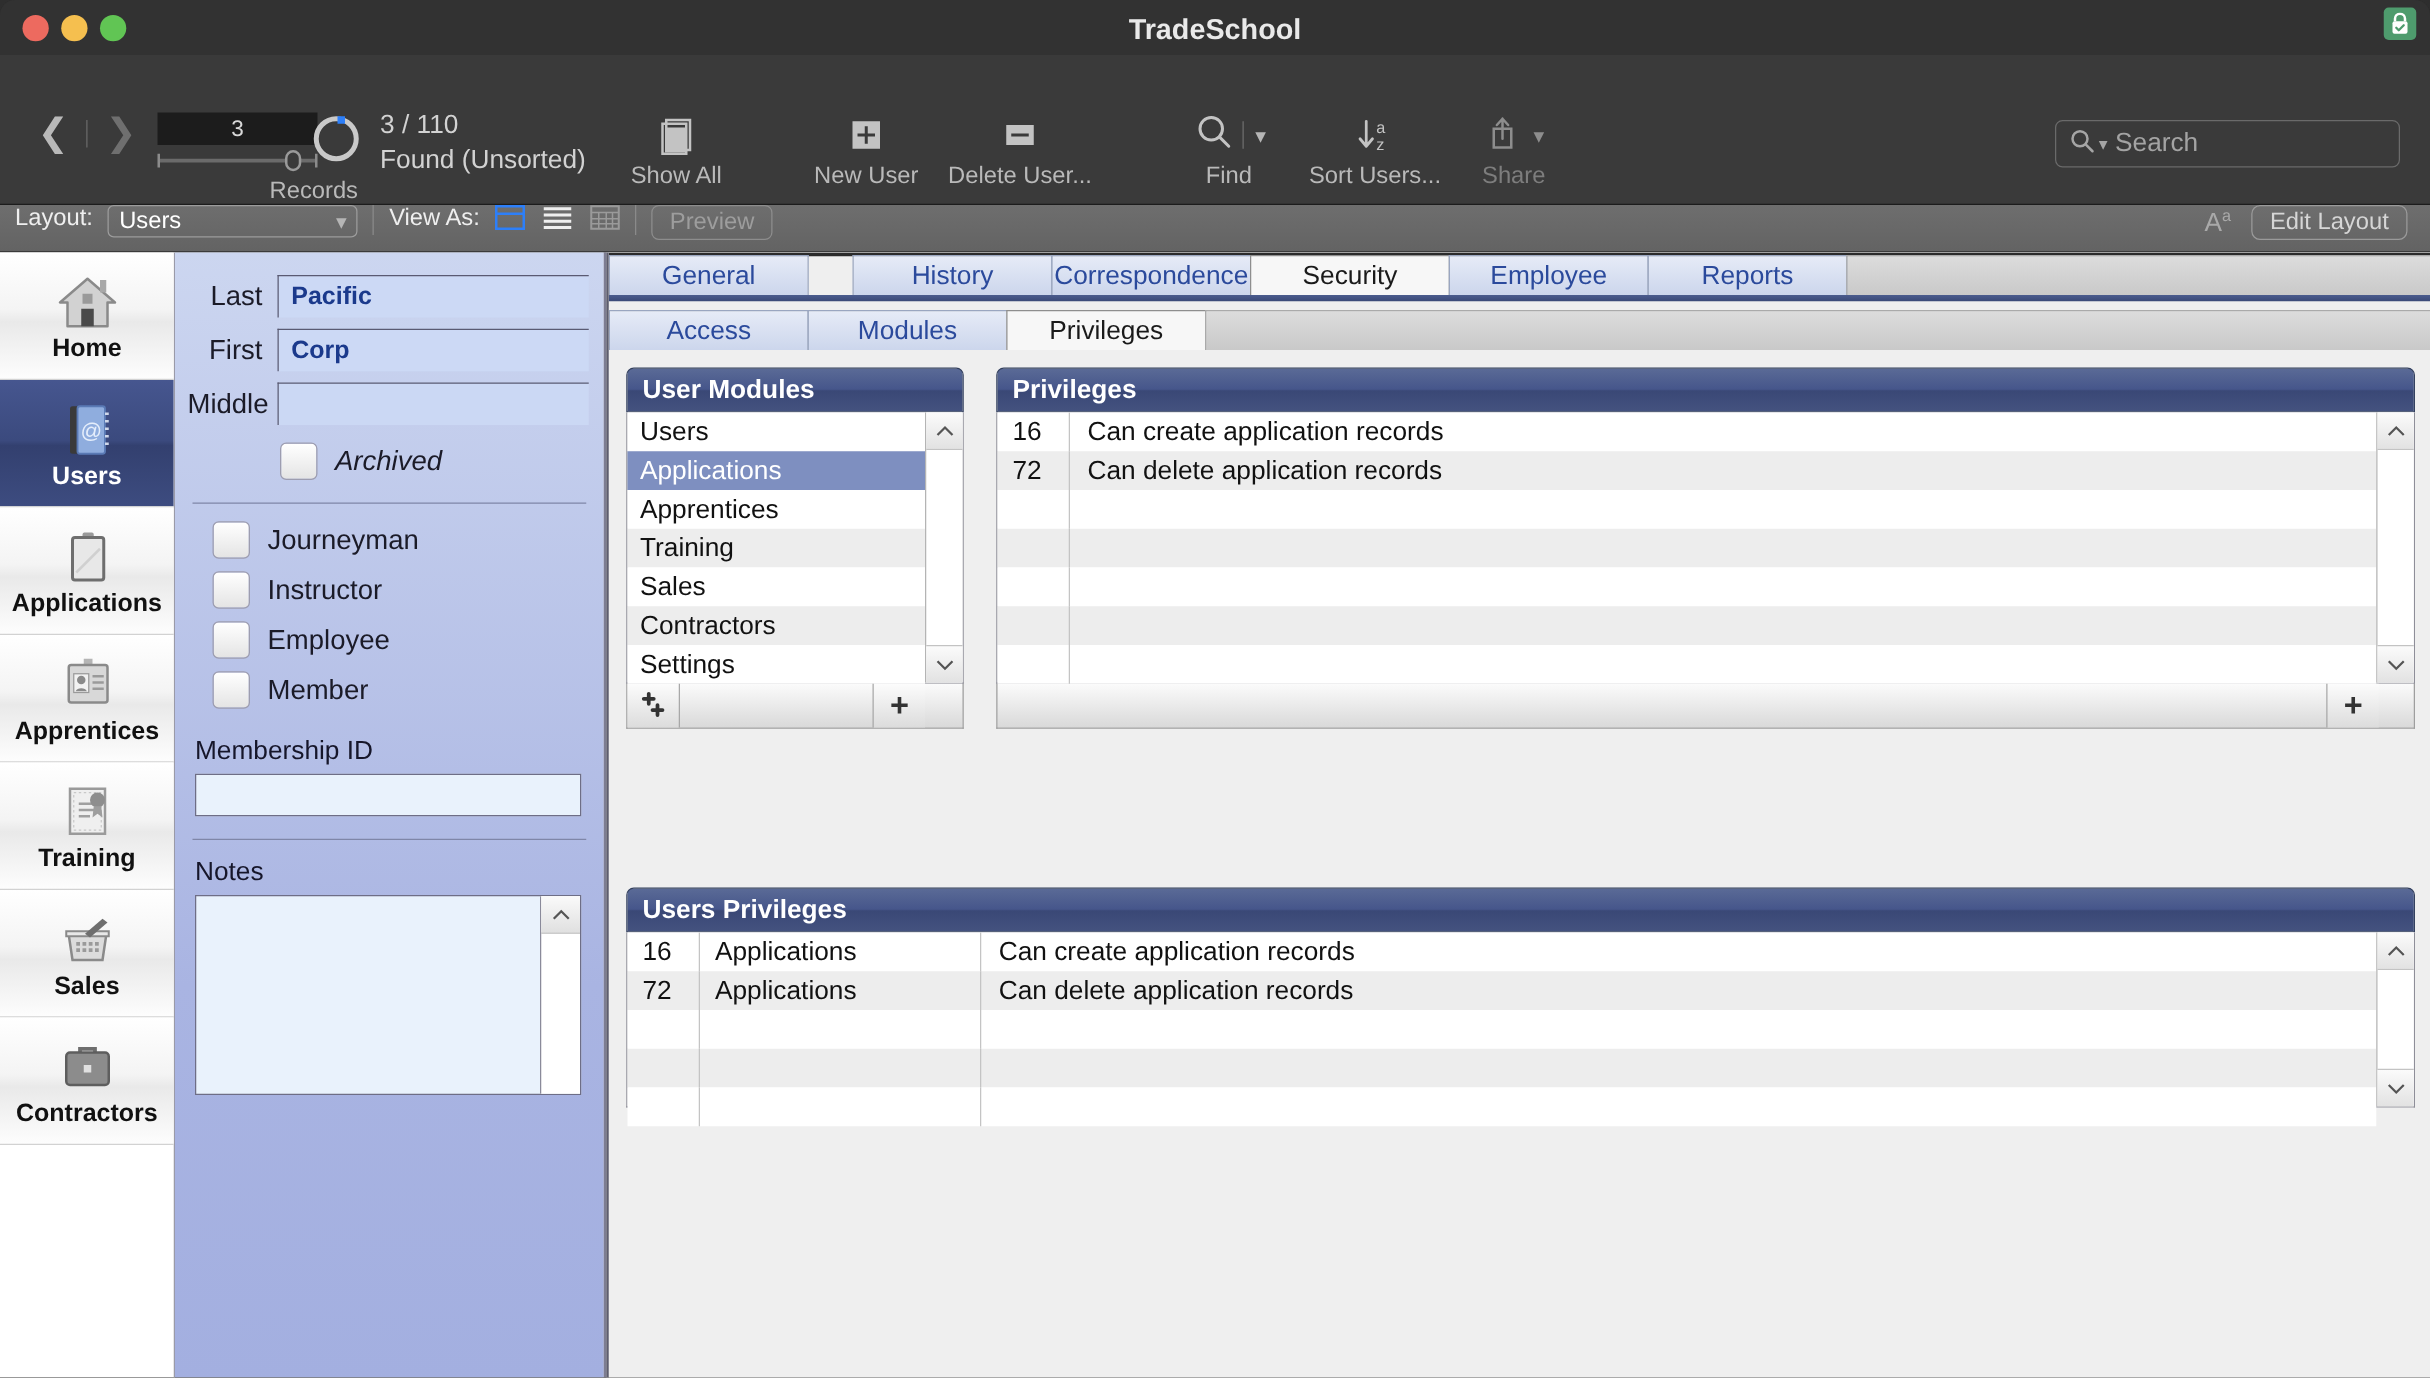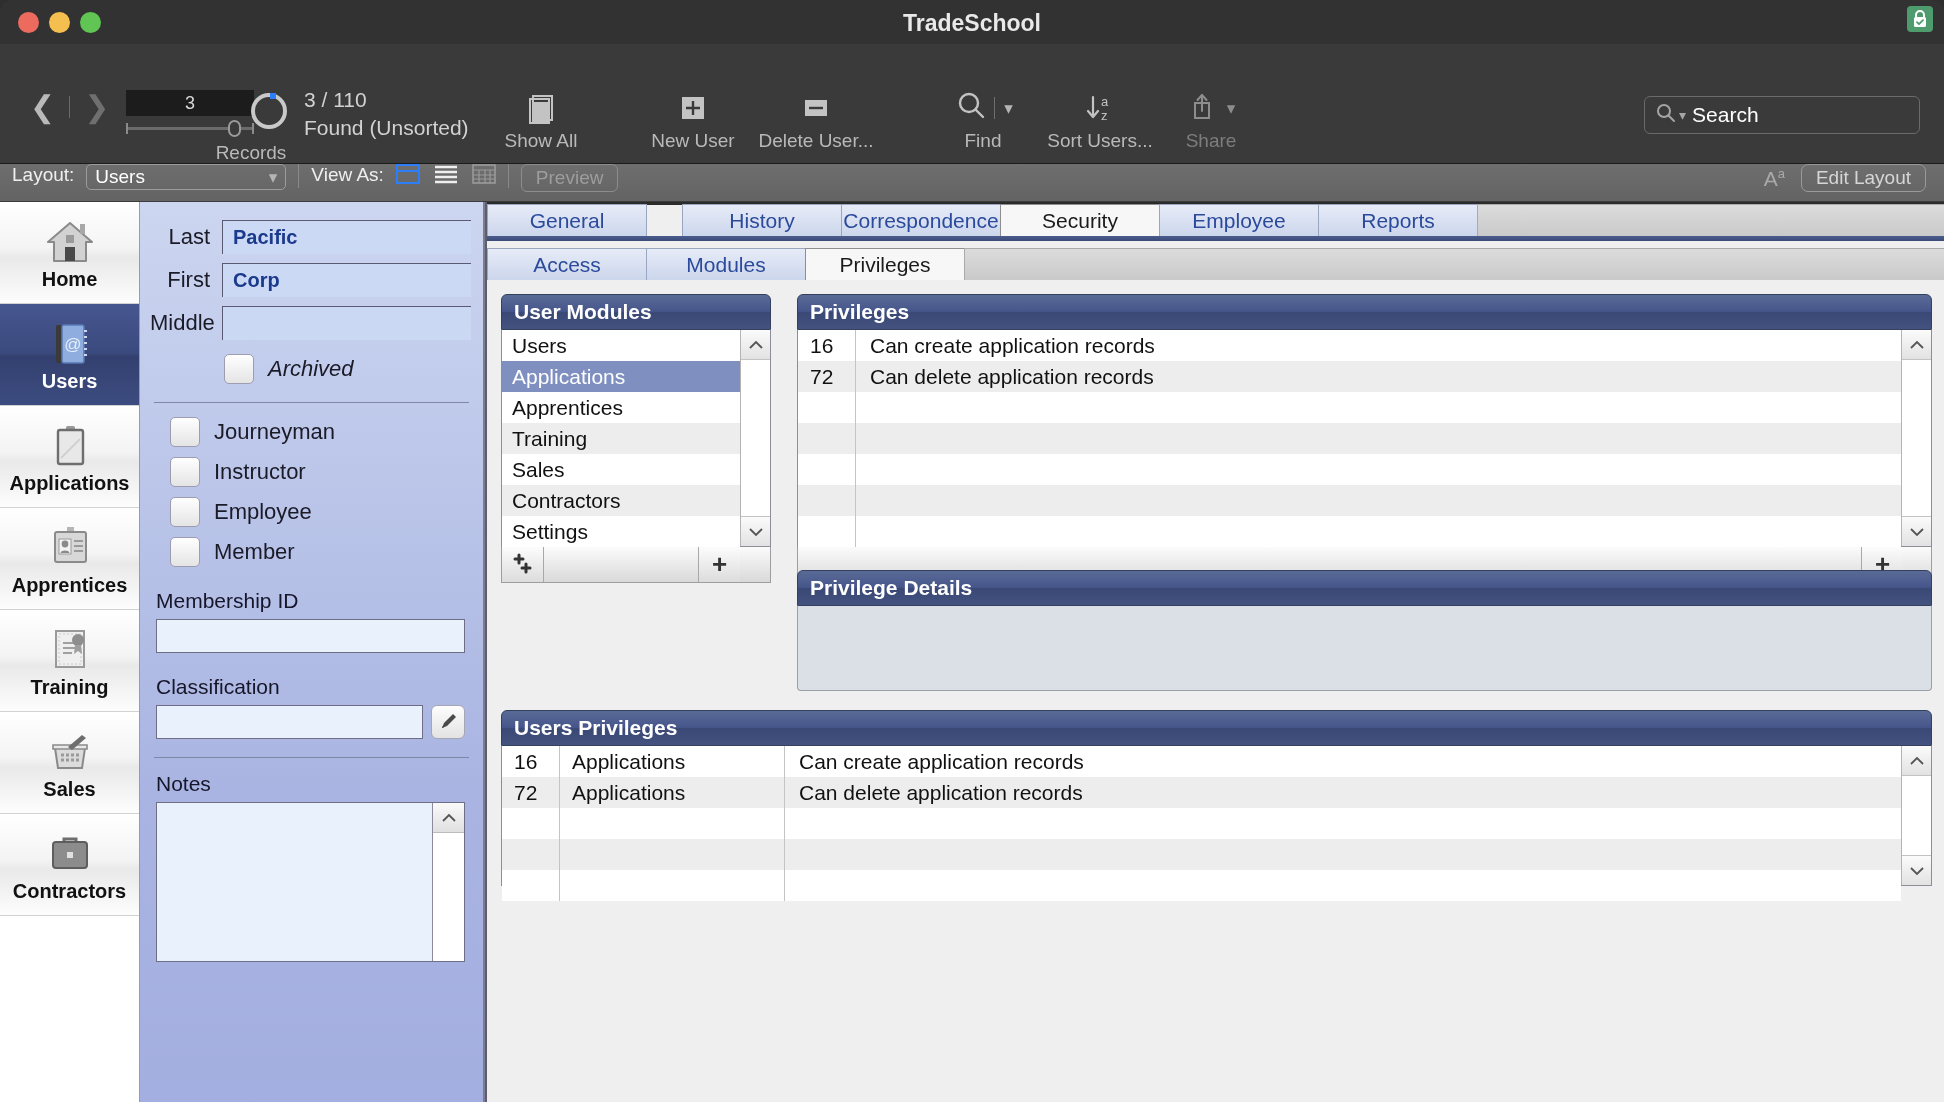--- a/index.html
+++ b/index.html
@@ -113,21 +113,21 @@
 
   .chev { color: #b5b5b5; font-size: 17px; }
 
   .search-box {
     position: absolute; right: 24px; top: 52px;
     width: 276px; height: 38px;
     border: 1px solid #6a6a6a; border-radius: 6px;
     display: flex; align-items: center; padding: 0 10px;
     gap: 6px;
   }
-  .search-ph { color: #ffffff; font-size: 21px; }
+  .search-ph { color: #a3a3a3; font-size: 21px; }
 
   
   .layoutbar {
     position: relative;
     height: 38px;
     background: linear-gradient(#6e6e6e, #636363);
     border-bottom: 1px solid #3c3c3c;
     display: flex; align-items: flex-start;
     padding: 0 12px;
     gap: 12px;
@@ -659,32 +659,20 @@
           <div class="chkbox"></div>
           <div class="chk-label">Member</div>
         </div>
       </div>
 
       <div class="field-block">
         <div class="field-title">Membership ID</div>
         <div class="field-input"></div>
       </div>
 
-      <div class="field-block">
-        <div class="field-title">Classification</div>
-        <div class="clsrow">
-          <div class="field-input"></div>
-          <div class="pencil-btn">
-            <svg width="20" height="20" viewBox="0 0 20 20">
-              <path d="M4 16l2-5 9-9 3 3-9 9z" fill="#4a4a4a"></path>
-              <path d="M4 16l2-1-1-1z" fill="#222"></path>
-            </svg>
-          </div>
-        </div>
-      </div>
 
       <div class="hr-div"></div>
 
       <div class="field-block" style="margin-top:4px;">
         <div class="field-title">Notes</div>
         <div class="notes-area">
           <div class="notes-inner"></div>
           <div class="notes-scroll">
             <div class="ns-btn">
               <svg width="16" height="10" viewBox="0 0 16 10">
@@ -802,24 +790,20 @@
               </div>
             </div>
           </div>
           <div class="toolrow">
             <div class="tr-gap"></div>
             <div class="tr-btn right">+</div>
             <div style="width:28px;"></div>
           </div>
         </div>
 
-        <div class="panel" style="left:310px; top:290px; right:12px;">
-          <div class="panel-head">Privilege Details</div>
-          <div class="details-body" style="height:85px;"></div>
-        </div>
 
         <div class="panel" style="left:14px; top:430px; right:12px; bottom:0;">
           <div class="panel-head">Users Privileges</div>
           <div class="panel-body" style="display:flex; height:140px;">
             <div style="flex:1;">
               <div class="tbl-row">
                 <div class="tc-num">16</div>
                 <div class="tc-mod">Applications</div>
                 <div class="tc-desc">Can create application records</div>
               </div>

